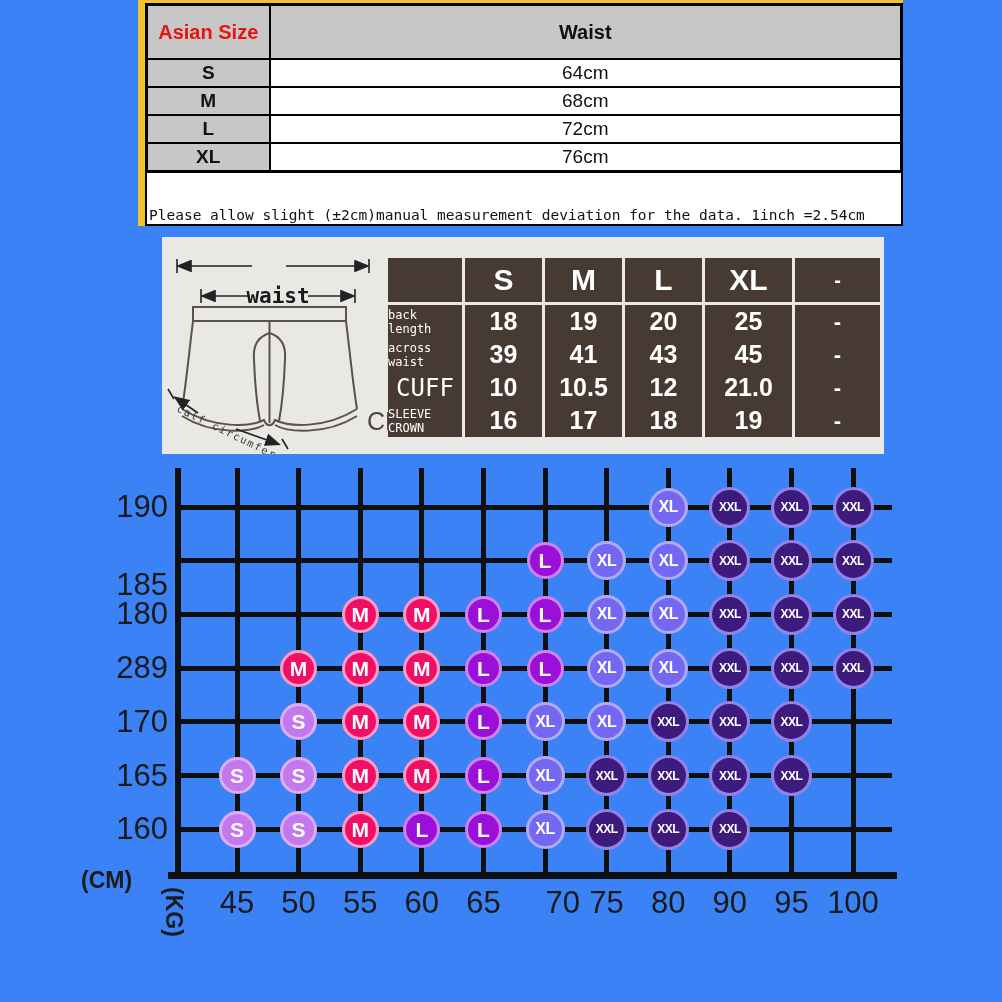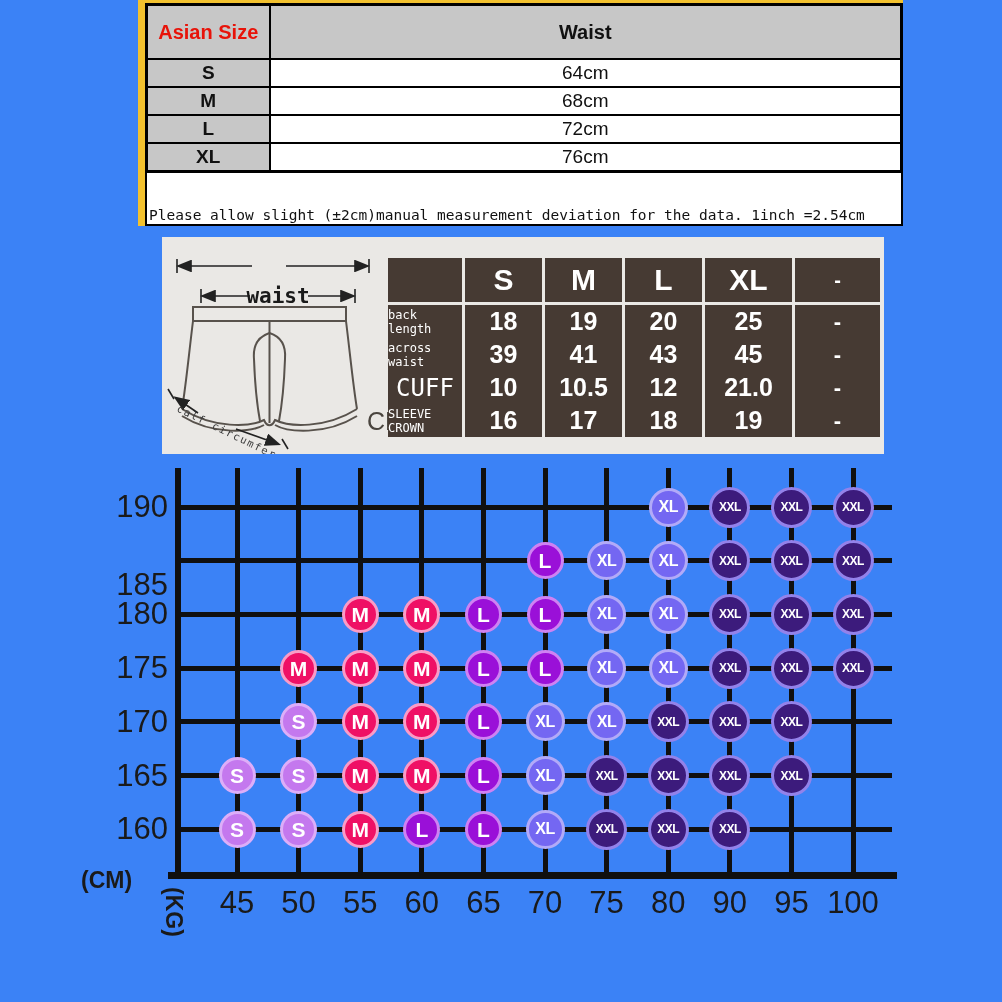--- a/index.html
+++ b/index.html
@@ -199,30 +199,30 @@
       <div class="gline" style="left: 175px; top: 103.2px; width: 717px; height: 5px;"></div>
       <div class="gline" style="left: 175px; top: 156.9px; width: 717px; height: 5px;"></div>
       <div class="gline" style="left: 175px; top: 210.6px; width: 717px; height: 5px;"></div>
       <div class="gline" style="left: 175px; top: 264.3px; width: 717px; height: 5px;"></div>
       <div class="gline" style="left: 175px; top: 318px; width: 717px; height: 5px;"></div>
       <div class="gline" style="left: 175px; top: 371.7px; width: 717px; height: 5px;"></div>
       <div class="gline" style="left: 168px; top: 417px; width: 729px; height: 7px;"></div>
       <div class="ylab" style="left: 90px; top: 34px;">190</div>
       <div class="ylab" style="left: 90px; top: 87.7px; margin-top: 24px;">185</div>
       <div class="ylab" style="left: 90px; top: 141.4px;">180</div>
-      <div class="ylab" style="left: 90px; top: 195.1px;">175</div>
+      <div class="ylab" style="left: 90px; top: 195.1px;">289</div>
       <div class="ylab" style="left: 90px; top: 248.8px;">170</div>
       <div class="ylab" style="left: 90px; top: 302.5px;">165</div>
       <div class="ylab" style="left: 90px; top: 356.2px;">160</div>
       <div class="xlab" style="left: 202px; top: 430px;">45</div>
       <div class="xlab" style="left: 263.6px; top: 430px;">50</div>
       <div class="xlab" style="left: 325.2px; top: 430px;">55</div>
       <div class="xlab" style="left: 386.8px; top: 430px;">60</div>
       <div class="xlab" style="left: 448.4px; top: 430px;">65</div>
-      <div class="xlab" style="left: 510px; top: 430px;">70</div>
+      <div class="xlab" style="left: 510px; top: 430px; text-align: right;">70</div>
       <div class="xlab" style="left: 571.6px; top: 430px;">75</div>
       <div class="xlab" style="left: 633.2px; top: 430px;">80</div>
       <div class="xlab" style="left: 694.8px; top: 430px;">90</div>
       <div class="xlab" style="left: 756.4px; top: 430px;">95</div>
       <div class="xlab" style="left: 818px; top: 430px;">100</div>
       <div class="dot dot-XL" style="left: 648.7px; top: 32.5px; background: rgb(116, 103, 242);">XL</div>
       <div class="dot dot-XXL" style="left: 709.3px; top: 31.5px; background: rgb(60, 27, 124);">XXL</div>
       <div class="dot dot-XXL" style="left: 770.9px; top: 31.5px; background: rgb(60, 27, 124);">XXL</div>
       <div class="dot dot-XXL" style="left: 832.5px; top: 31.5px; background: rgb(60, 27, 124);">XXL</div>
       <div class="dot dot-L" style="left: 526.5px; top: 87.2px; background: rgb(154, 16, 216);">L</div>

